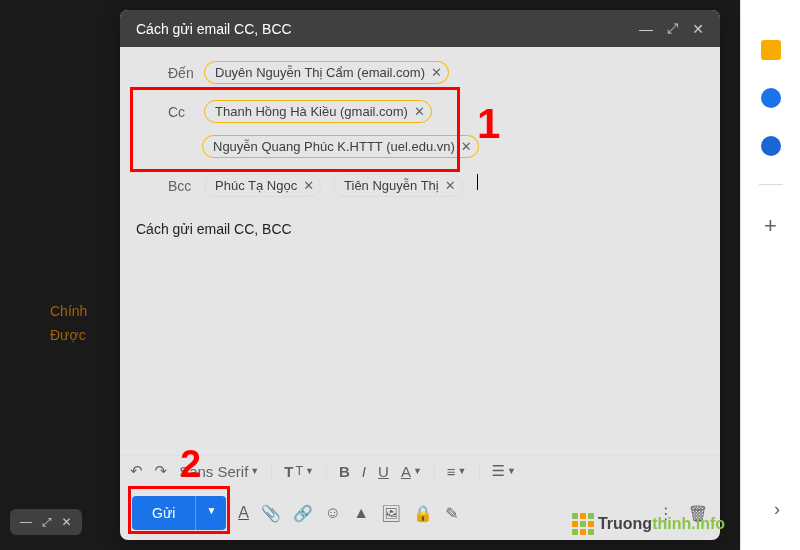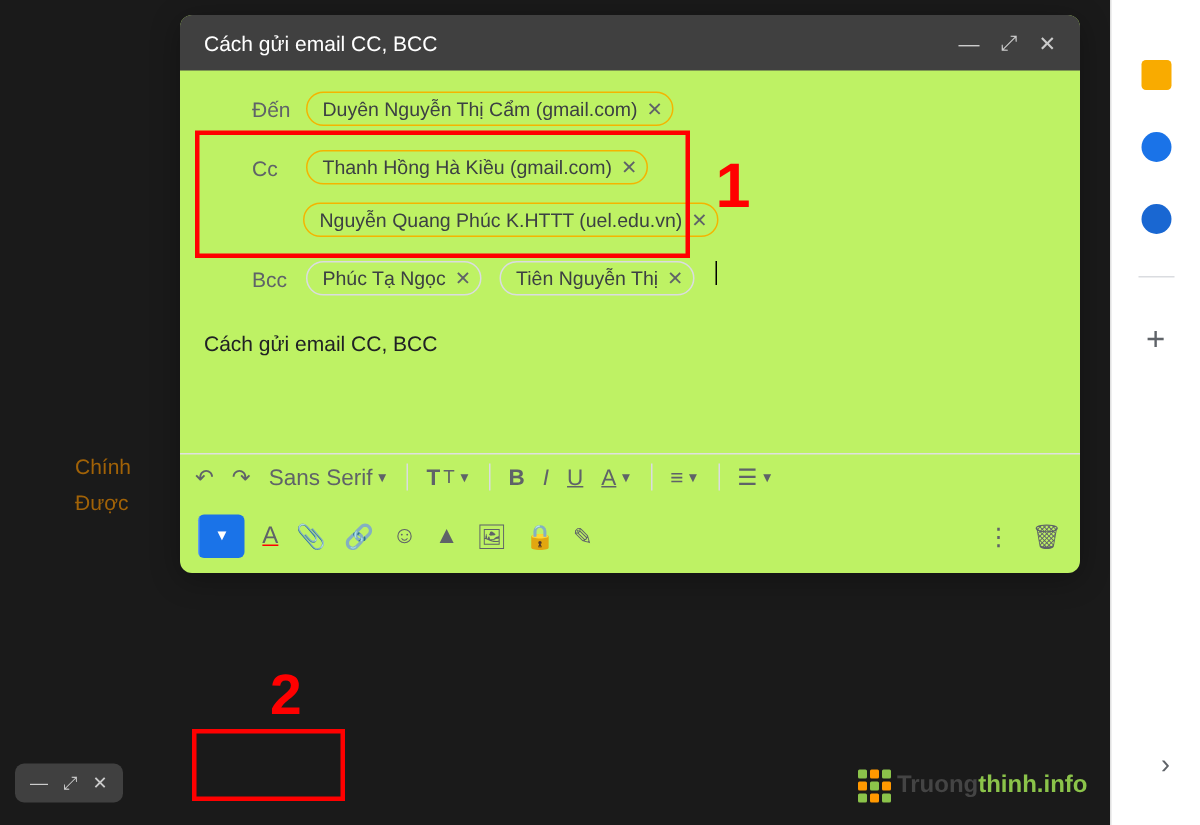--- a/index.html
+++ b/index.html
@@ -1,19 +1,19 @@
 <!DOCTYPE html>
 <html><head>
 <meta charset="utf-8">
 <style>
 * { box-sizing: border-box; margin: 0; padding: 0; }
 body { font-family: Arial, sans-serif; background: #000; width: 800px; height: 550px; overflow: hidden; position: relative; }
 .bg { position: absolute; left: 0; top: 0; width: 740px; height: 550px; background: #1a1a1a; }
 .bg-text { position: absolute; left: 50px; color: #a16207; font-size: 14px; }
-.compose { position: absolute; left: 120px; top: 10px; width: 600px; height: 372px; background: #bef264; border-radius: 8px; box-shadow: 0 4px 20px rgba(0,0,0,0.3); display: flex; flex-direction: column; }
+.compose { position: absolute; left: 120px; top: 10px; width: 600px; height: 530px; background: #e5e5e5; border-radius: 8px; box-shadow: 0 4px 20px rgba(0,0,0,0.3); display: flex; flex-direction: column; }
 .titlebar { background: #404040; color: #fff; padding: 10px 16px; border-radius: 8px 8px 0 0; display: flex; align-items: center; justify-content: space-between; }
 .titlebar-text { font-size: 14px; font-weight: 500; }
 .titlebar-actions { display: flex; gap: 14px; align-items: center; }
 .titlebar-icon { color: #ccc; cursor: pointer; font-size: 14px; }
 .recipients { padding: 8px 16px 4px; }
 .row { display: flex; align-items: flex-start; gap: 8px; padding: 6px 0; flex-wrap: wrap; margin-left: 32px; }
 .row-label { color: #5f6368; font-size: 14px; min-width: 28px; padding-top: 4px; }
 .chip { display: inline-flex; align-items: center; border: 1px solid #dadce0; border-radius: 14px; padding: 3px 6px 3px 10px; font-size: 13px; color: #3c4043; gap: 6px; margin-right: 4px; margin-bottom: 4px; }
 .chip.orange { border-color: #f4b400; }
 .chip-x { color: #5f6368; cursor: pointer; font-size: 13px; }
@@ -65,21 +65,21 @@
       <span class="titlebar-icon">—</span>
       <span class="titlebar-icon">⤢</span>
       <span class="titlebar-icon">✕</span>
     </div>
   </div>
 
   <div class="recipients">
     <div class="row">
       <span class="row-label">Đến</span>
       <span class="chip orange">
-        <span>Duyên Nguyễn Thị Cẩm (gmail.com)</span>
+        <span>Duyên Nguyễn Thị Cẩm (email.com)</span>
         <span class="chip-x">✕</span>
       </span>
     </div>
     <div class="row">
       <span class="row-label">Cc</span>
       <span class="chip orange">
         <span>Thanh Hồng Hà Kiều (gmail.com)</span>
         <span class="chip-x">✕</span>
       </span>
       <span class="chip orange" style="margin-left:34px">
@@ -131,20 +131,21 @@
         <span style="font-size:9px">▼</span>
       </span>
     <span class="tb-sep"></span>
     <span class="tb-btn">≡ <span style="font-size:9px">▼</span></span>
     <span class="tb-sep"></span>
     <span class="tb-btn">☰ <span style="font-size:9px">▼</span></span>
   </div>
 
   <div class="bottom">
     <div class="send-btn">
+      <div class="send-main">Gửi</div>
       <div class="send-arrow">▼</div>
     </div>
     <span class="bottom-icon"><u style="text-decoration-color:red">A</u></span>
     <span class="bottom-icon">📎</span>
     <span class="bottom-icon">🔗</span>
     <span class="bottom-icon">☺</span>
     <span class="bottom-icon">▲</span>
     <span class="bottom-icon">🖼</span>
     <span class="bottom-icon">🔒</span>
     <span class="bottom-icon">✎</span>

